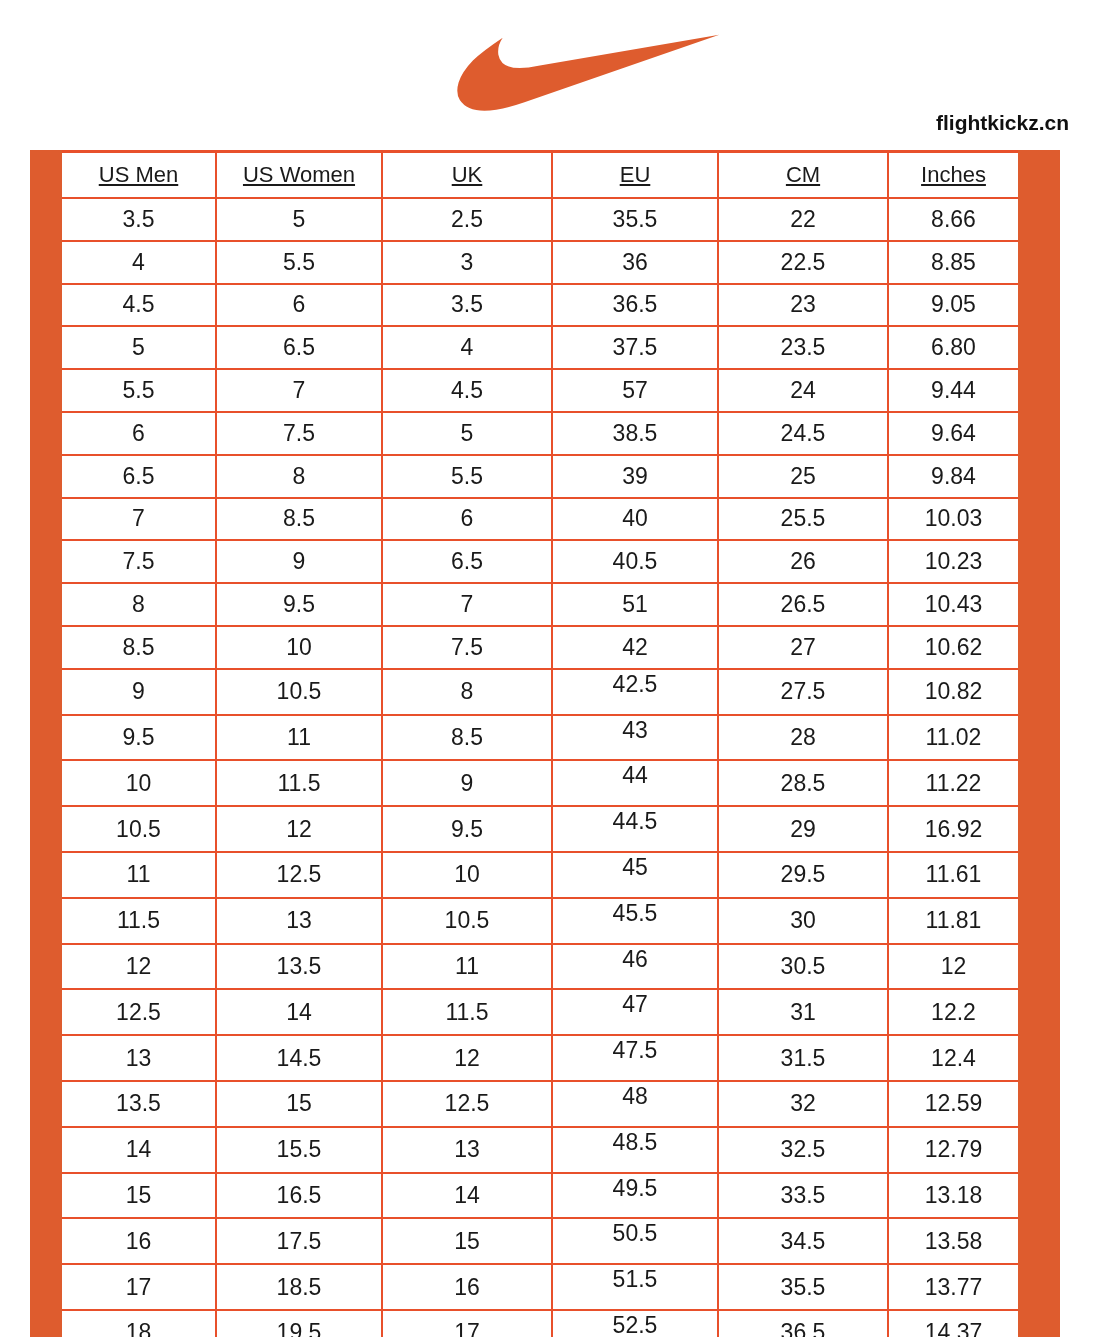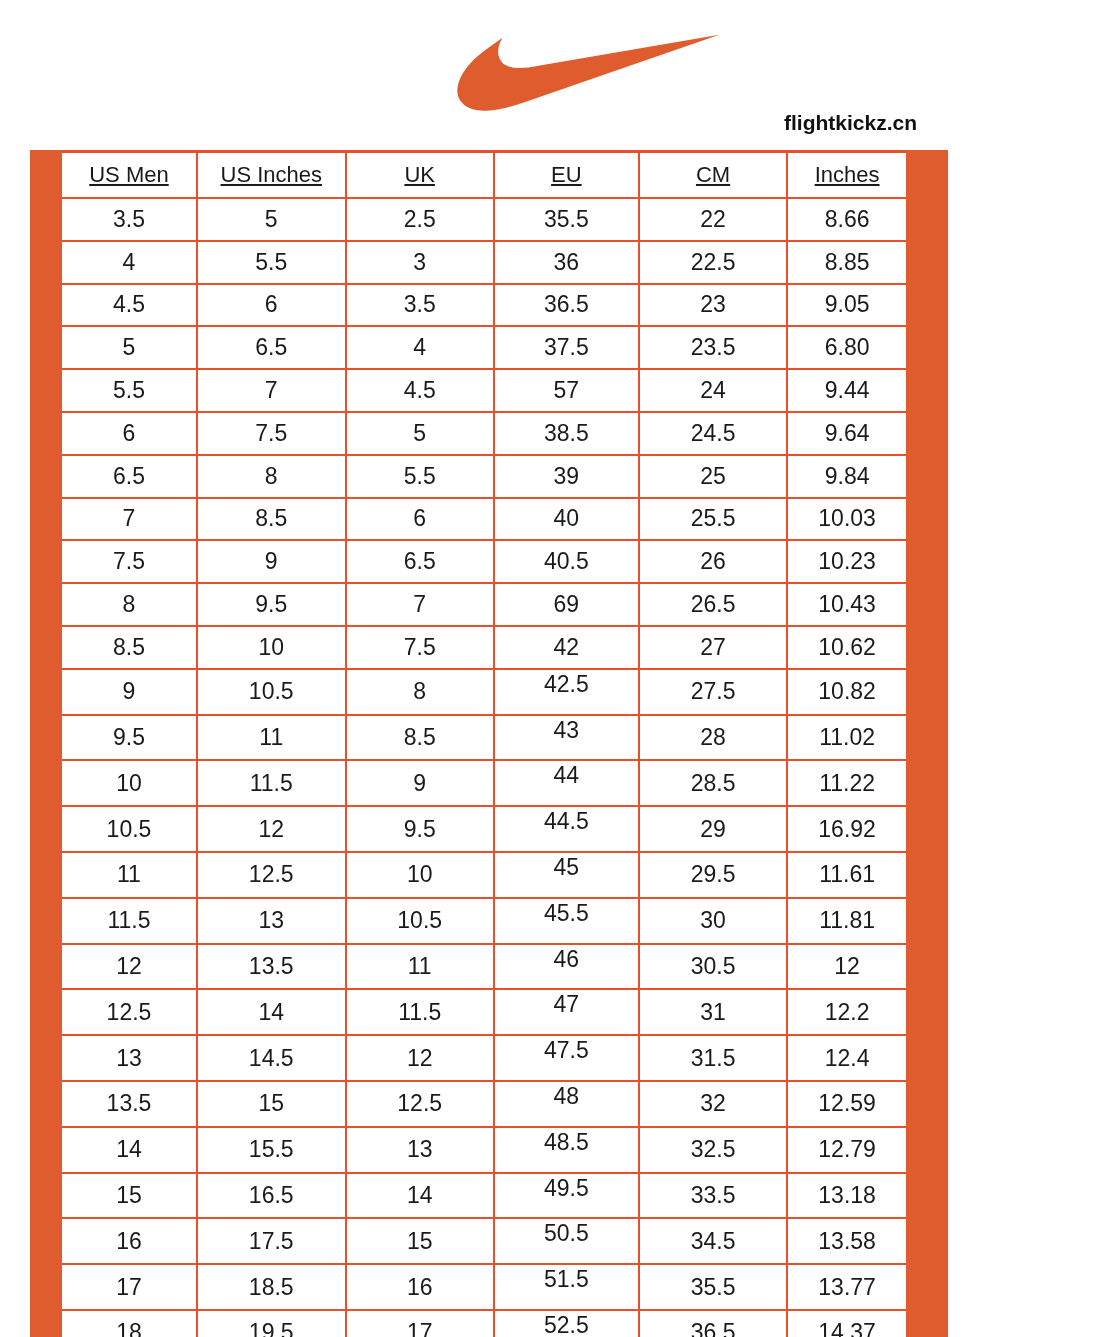--- a/index.html
+++ b/index.html
@@ -3,21 +3,21 @@
 <meta charset="utf-8">
 <style>
   html, body {
     margin: 0;
     padding: 0;
     background: #ffffff;
     font-family: "Liberation Sans", "DejaVu Sans", sans-serif;
   }
   .page {
     position: relative;
-    width: 948px;
+    width: 1100px;
     height: 1337px;
     background: #ffffff;
     overflow: hidden;
   }
   .logo {
     position: absolute;
     left: 453px;
     top: 22px;
     width: 268px;
     height: 95px;
@@ -91,21 +91,21 @@
       <col style="width:170px">
       <col style="width:166px">
       <col style="width:170px">
       <col style="width:166px">
       <col style="width:170px">
       <col style="width:151px">
     </colgroup>
     <thead>
       <tr>
           <th>US Men</th>
-          <th>US Inches</th>
+          <th>US Women</th>
           <th>UK</th>
           <th>EU</th>
           <th>CM</th>
           <th>Inches</th>
         </tr>
     </thead>
     <tbody>
         <tr>
           <td>3.5</td>
           <td>5</td>
@@ -175,21 +175,21 @@
           <td>9</td>
           <td>6.5</td>
           <td>40.5</td>
           <td>26</td>
           <td>10.23</td>
         </tr>
         <tr>
           <td>8</td>
           <td>9.5</td>
           <td>7</td>
-          <td>69</td>
+          <td>51</td>
           <td>26.5</td>
           <td>10.43</td>
         </tr>
         <tr>
           <td>8.5</td>
           <td>10</td>
           <td>7.5</td>
           <td>42</td>
           <td>27</td>
           <td>10.62</td>

